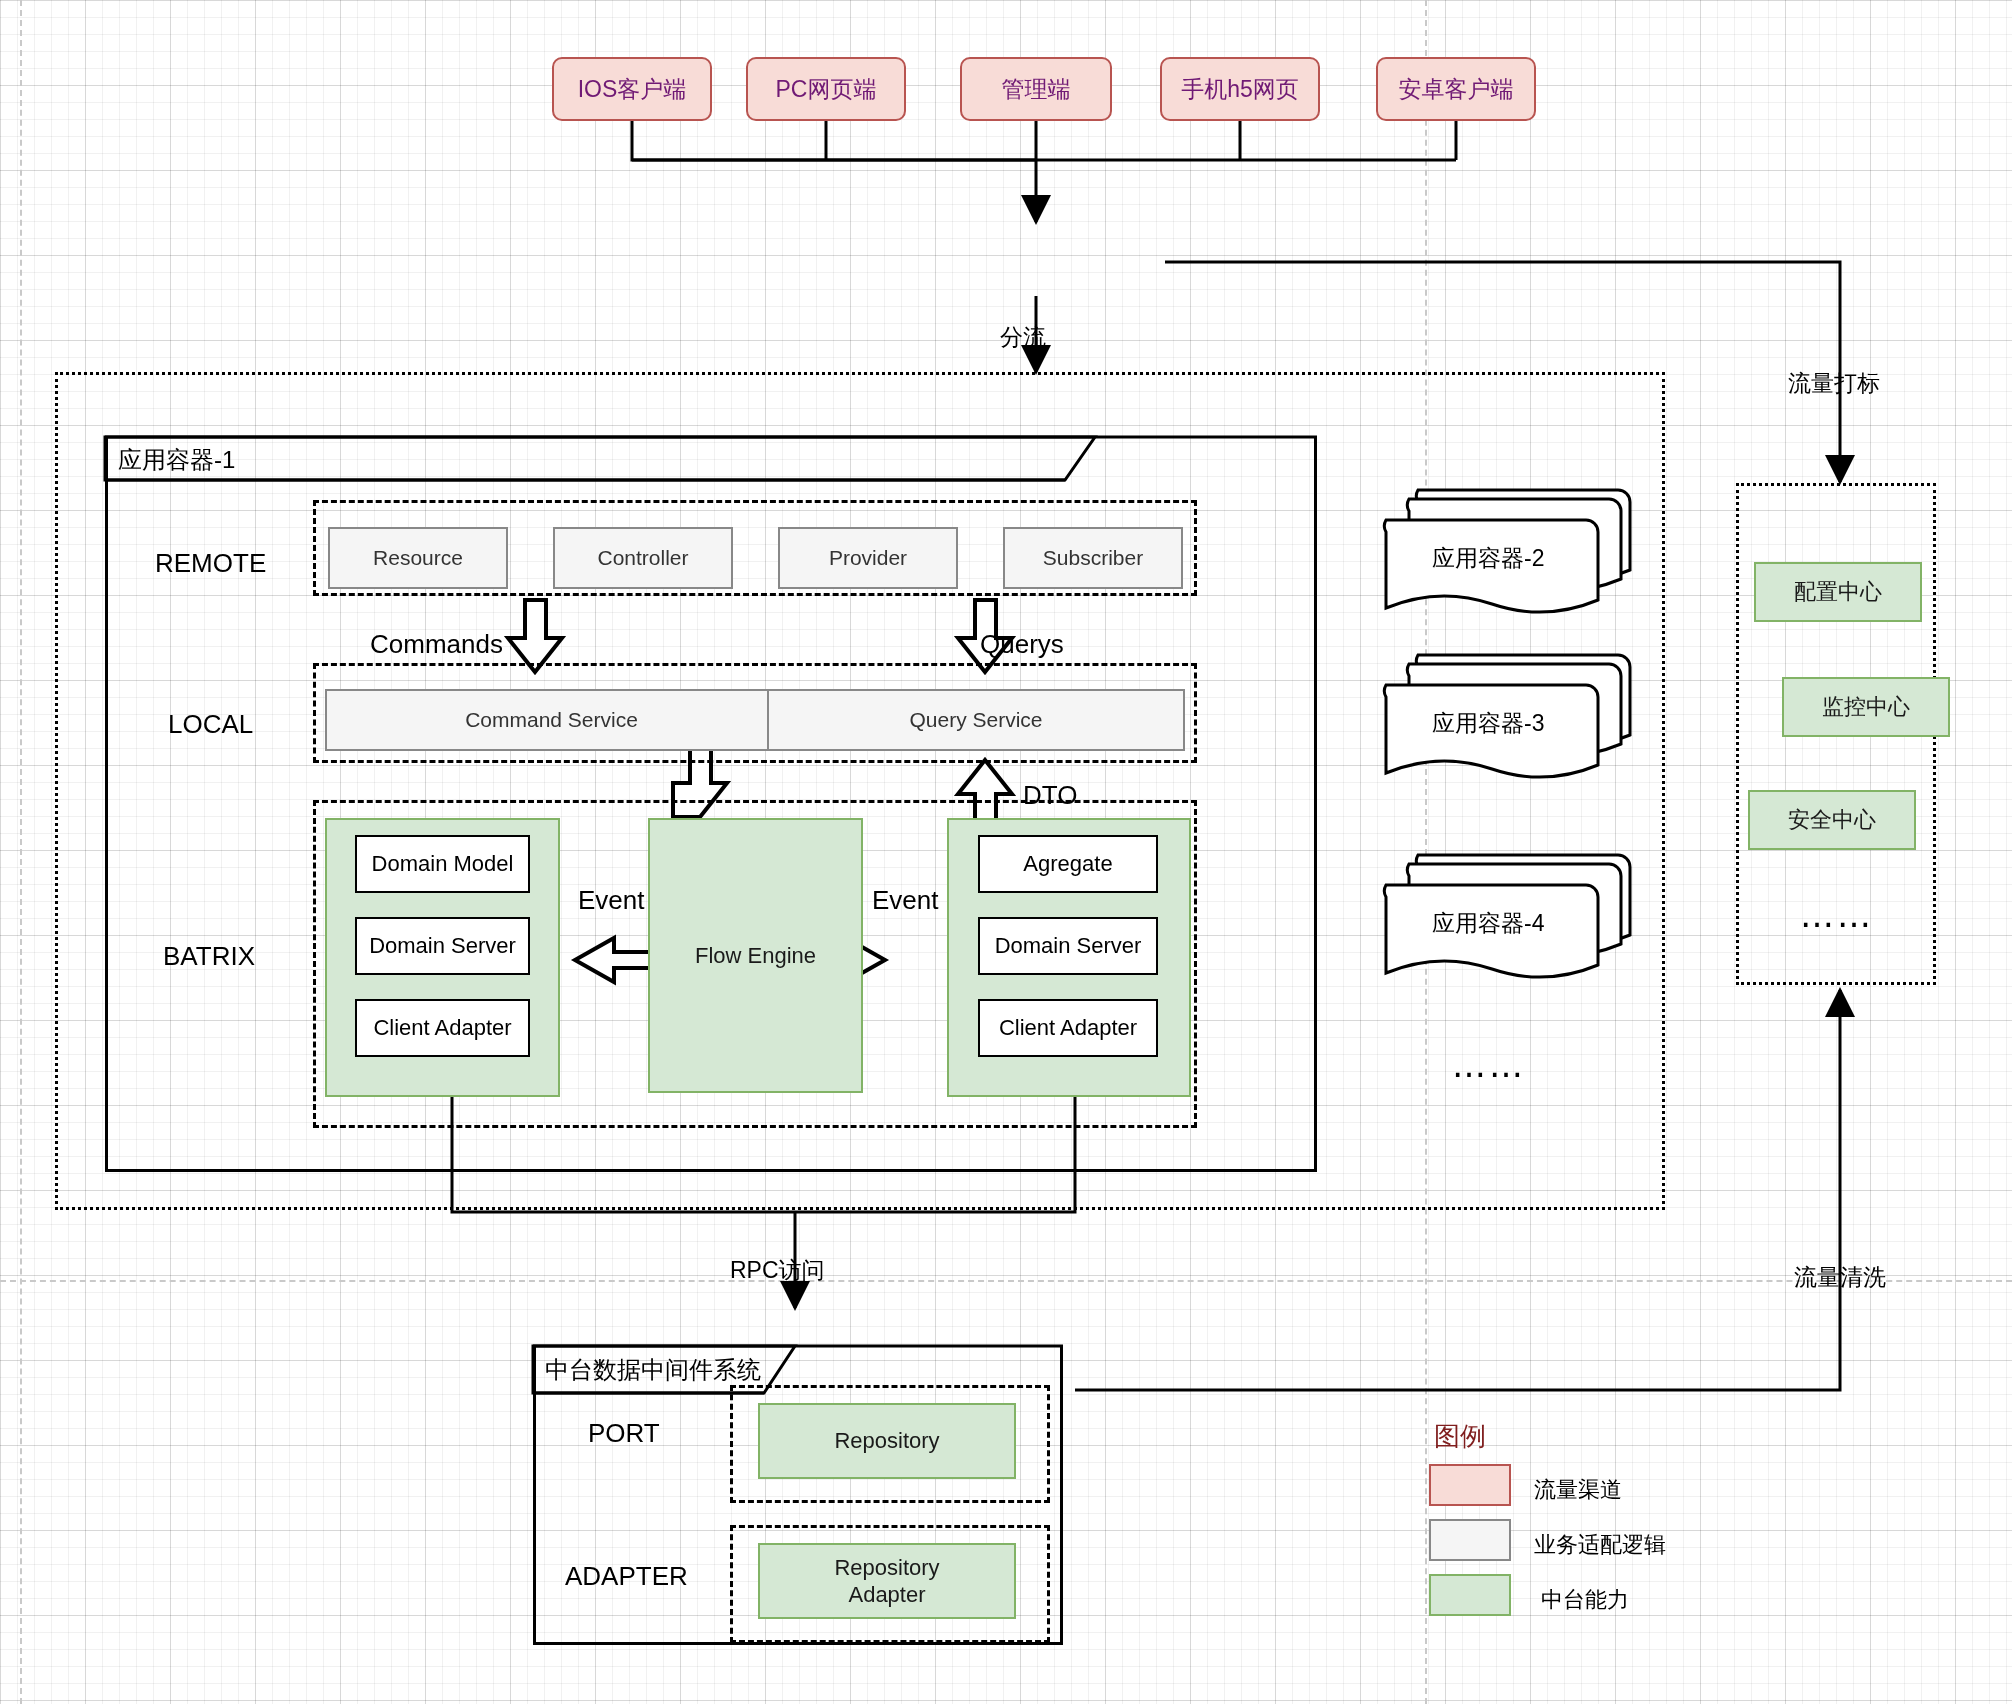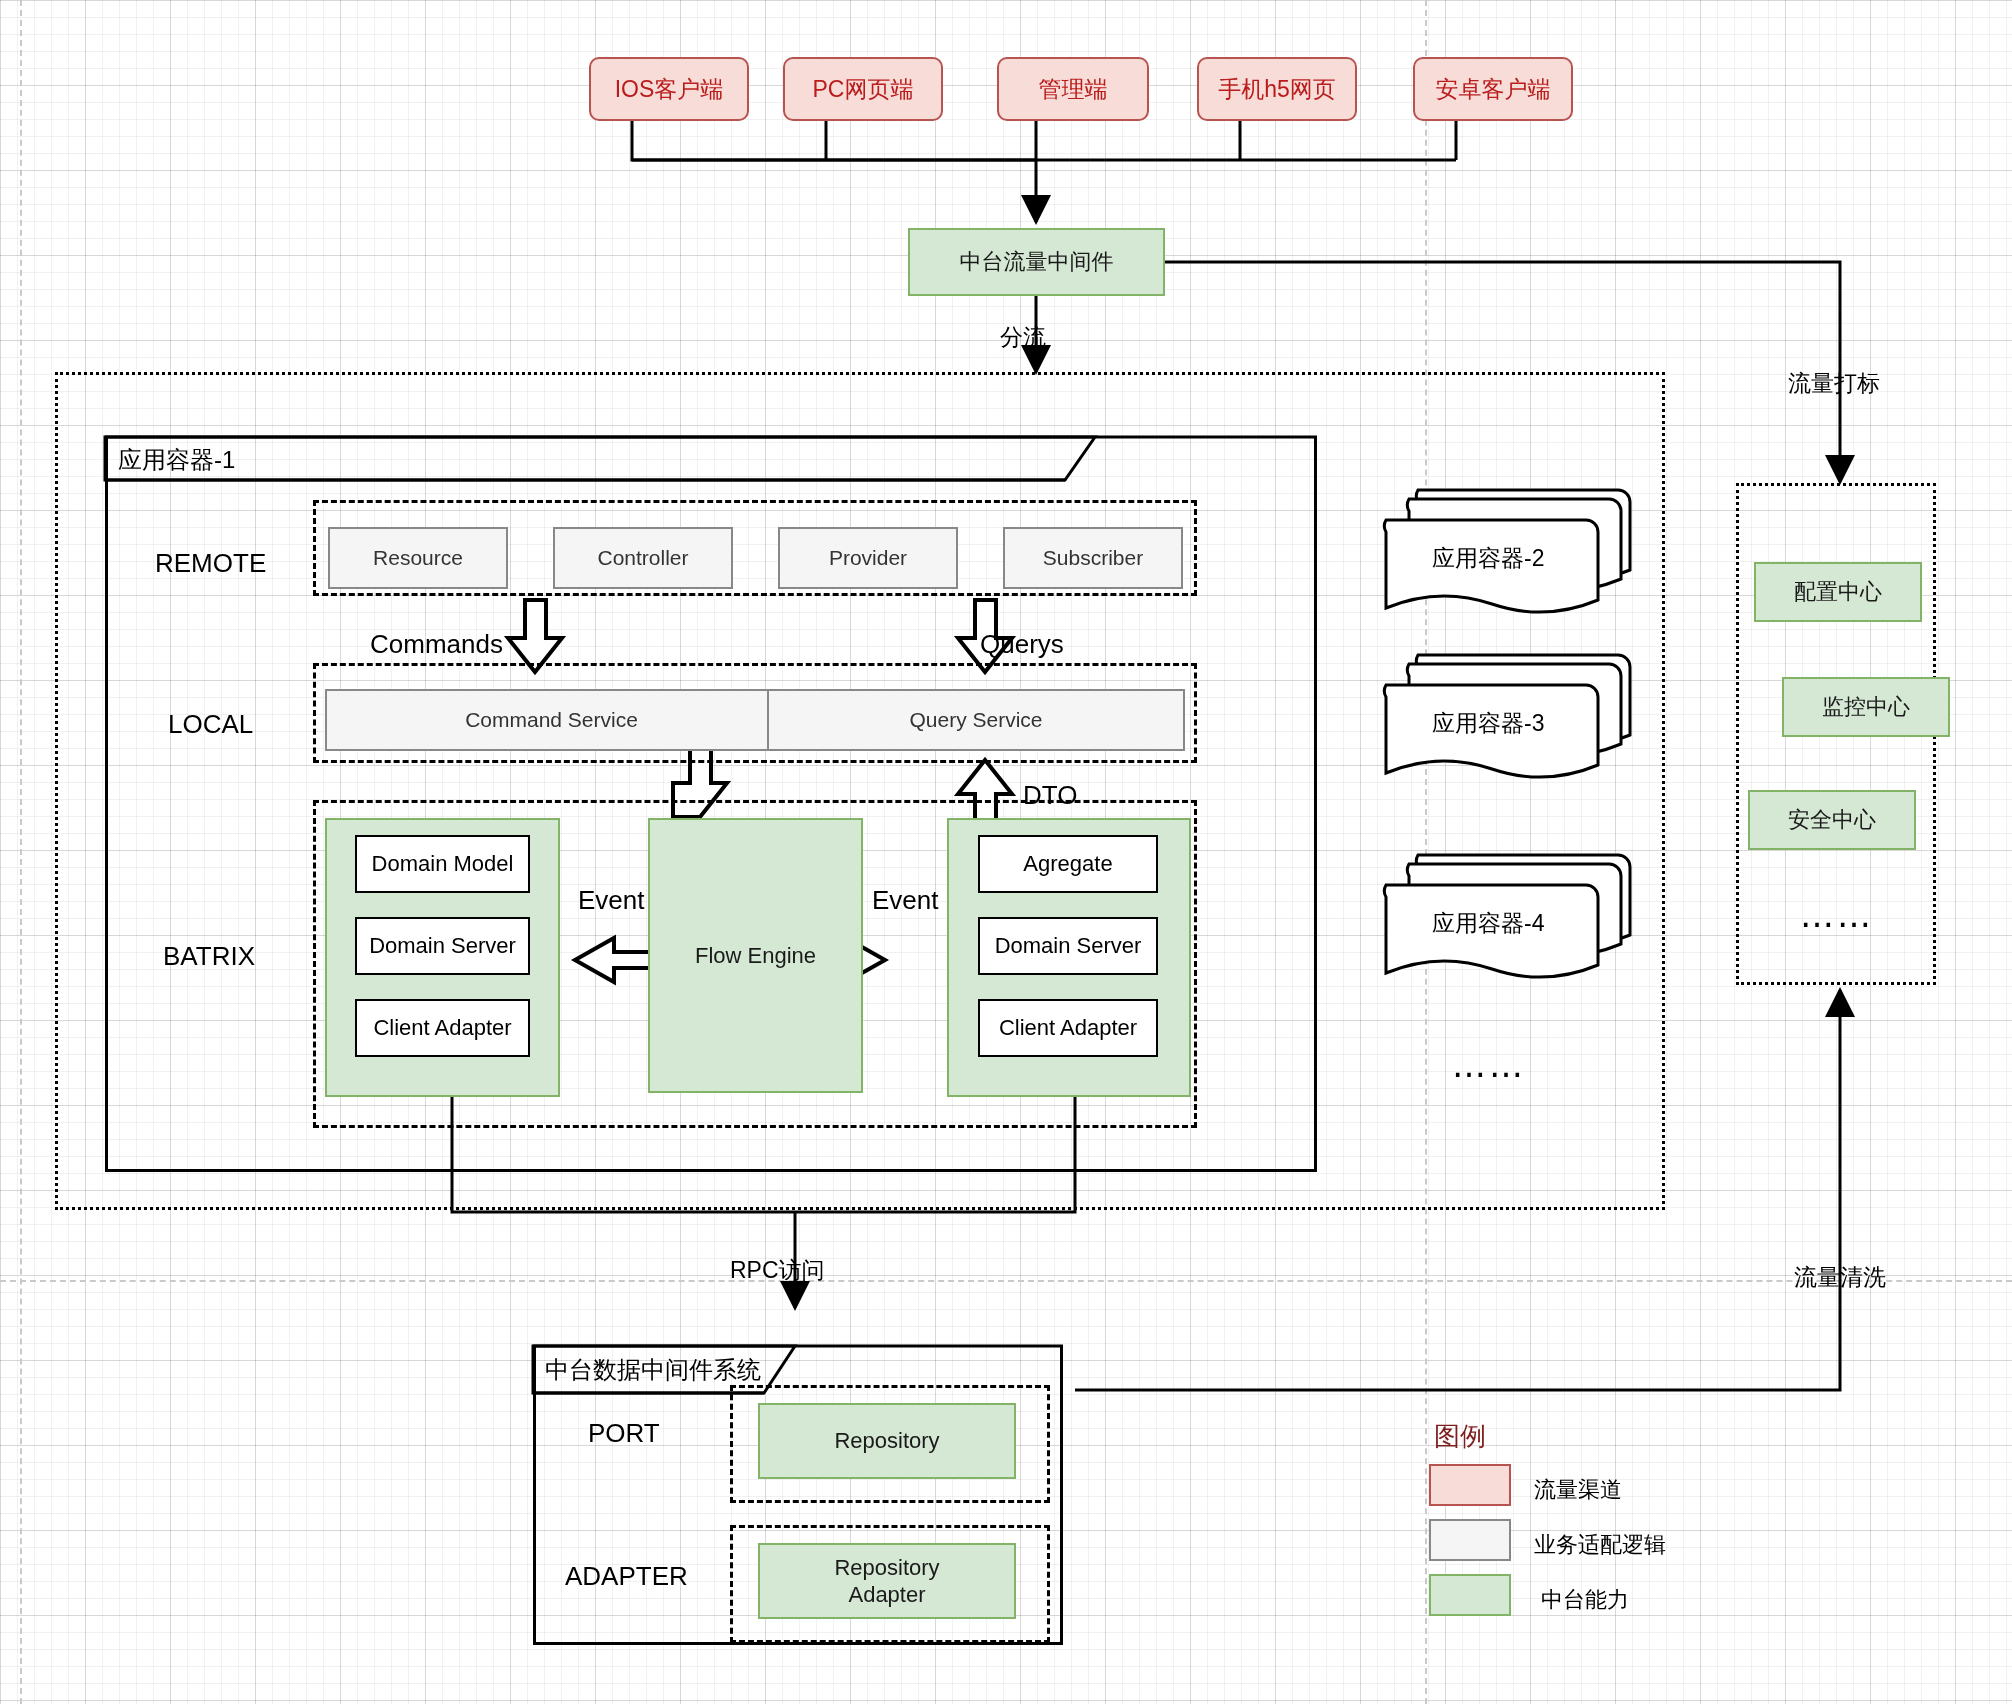--- a/index.html
+++ b/index.html
@@ -39,23 +39,22 @@
     box-sizing:border-box;
     display:flex;align-items:center;justify-content:center;
     text-align:center;
     line-height:1.25;
   }
   
   .chan{
     background:#f8dcd7;
     border:2px solid #b85450;
     border-radius:10px;
-    color:#b91c1c;
+    color:#701a75;
     font-size:23px;
-    margin-left:37px;
   }
   
   .cap{
     background:#d5e8d4;
     border:2px solid #82b366;
     color:#1a1a1a;
     font-size:22px;
   }
   .cap-plain{
     background:#d5e8d4;
@@ -179,21 +178,20 @@
       <path d="M885,960 L846,938 L846,952 L806,952 L806,968 L846,968 L846,982 Z"></path>
     </g>
   </svg>
 
   <div class="node chan" style="left:552px;top:57px;width:160px;height:64px;">IOS客户端</div>
   <div class="node chan" style="left:746px;top:57px;width:160px;height:64px;">PC网页端</div>
   <div class="node chan" style="left:960px;top:57px;width:152px;height:64px;">管理端</div>
   <div class="node chan" style="left:1160px;top:57px;width:160px;height:64px;">手机h5网页</div>
   <div class="node chan" style="left:1376px;top:57px;width:160px;height:64px;">安卓客户端</div>
 
-  <div class="node cap" style="left:908px;top:228px;width:257px;height:68px;">中台流量中间件</div>
   <div class="label" style="left:1000px;top:322px;">分流</div>
 
   <div class="label" style="left:1788px;top:368px;">流量打标</div>
   <div class="label" style="left:1794px;top:1262px;text-align:right;">流量清洗</div>
 
   <div class="dotbox" style="left:55px;top:372px;width:1610px;height:838px;"></div>
 
   <div class="solidbox" style="left:105px;top:436px;width:1212px;height:736px;border-top:none;"></div>
   <svg class="overlay" viewBox="0 0 2012 1704">
     <path d="M105,480 L105,437 L1065,437 L1095,437 L1065,480 Z" fill="none" stroke="#000" stroke-width="3"></path>

